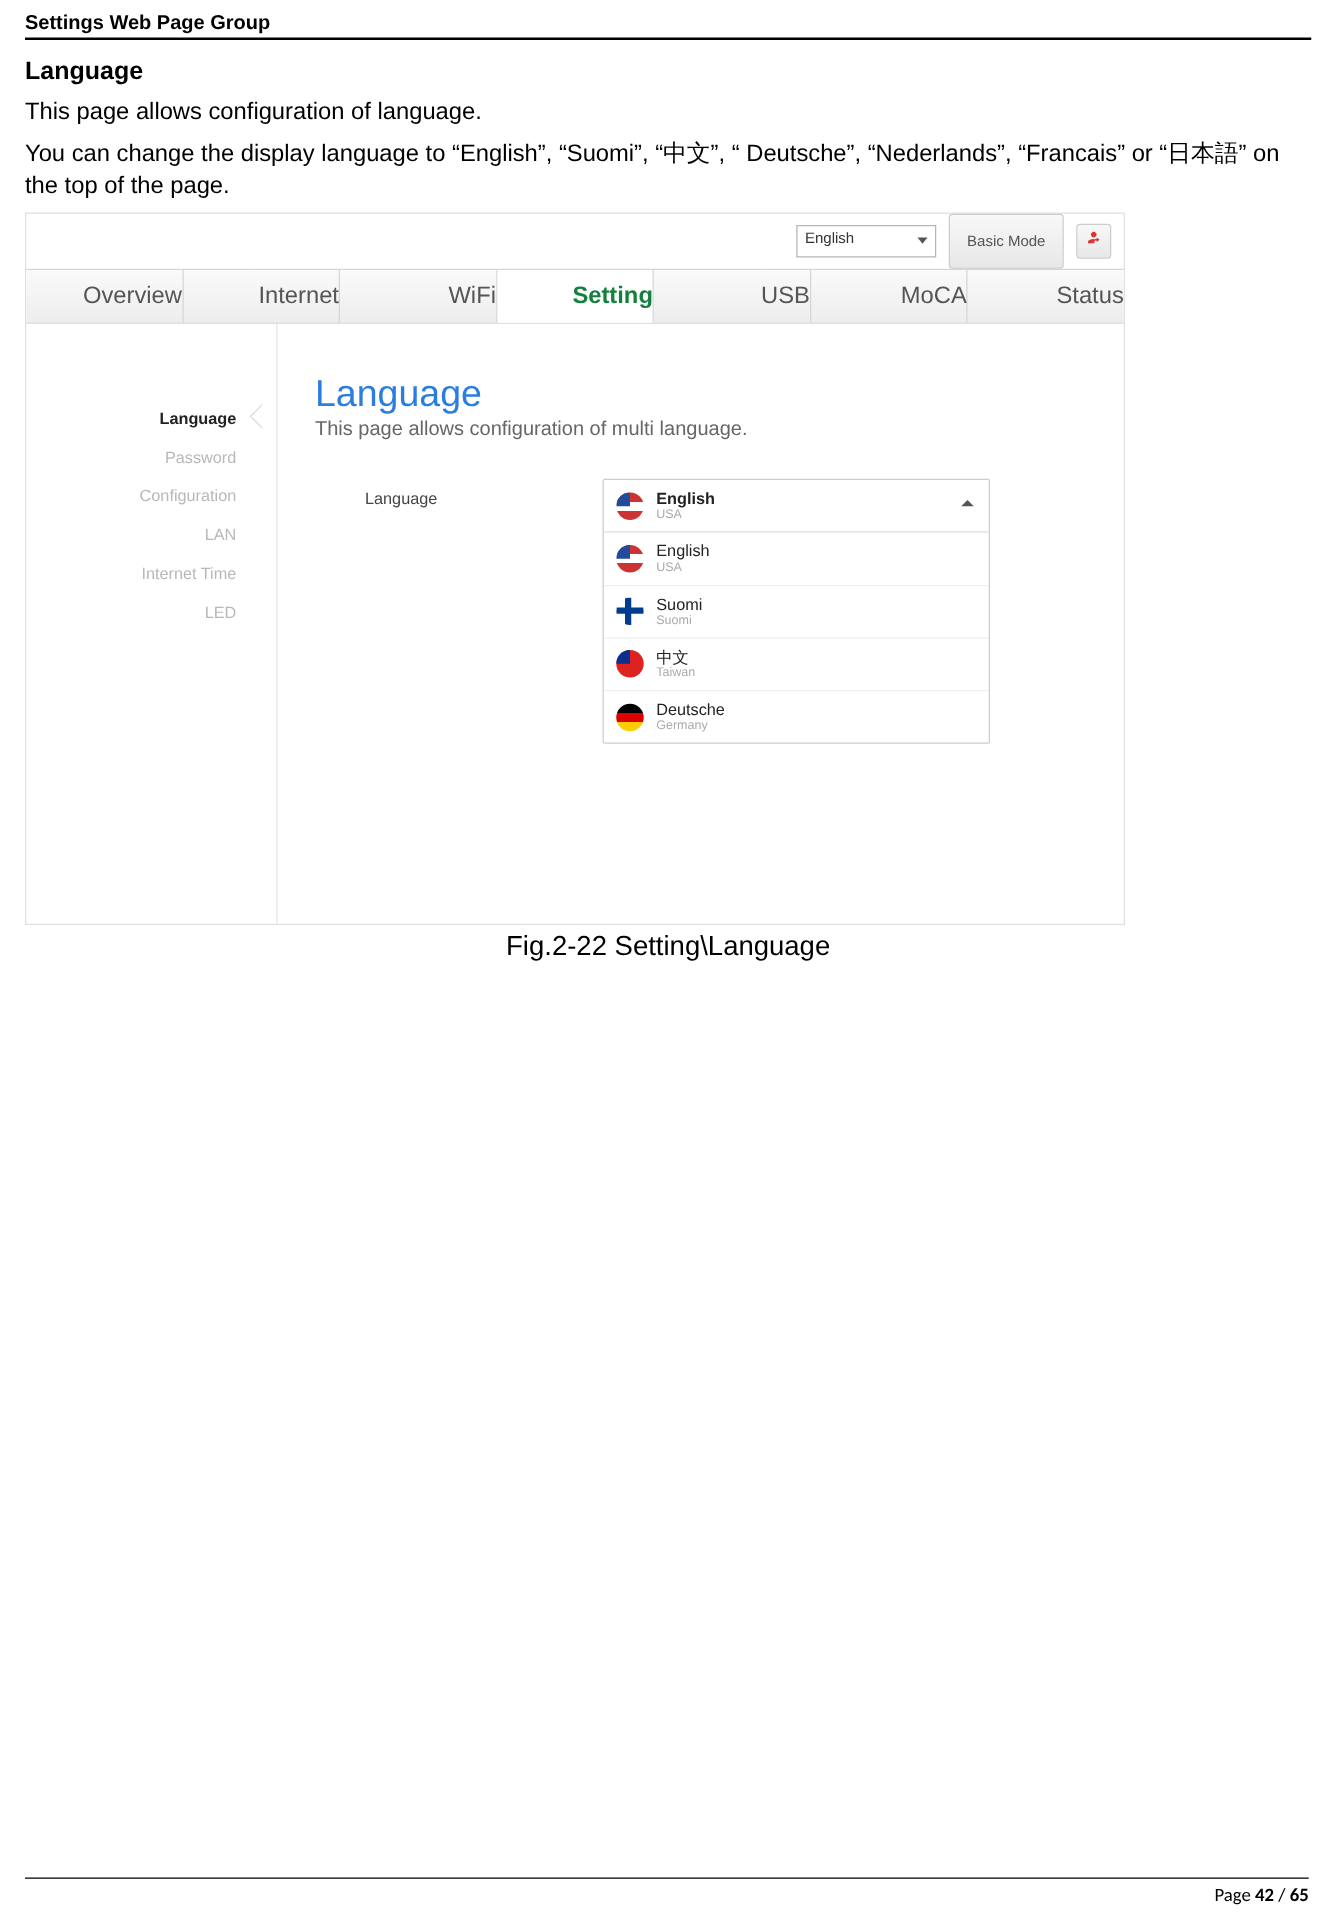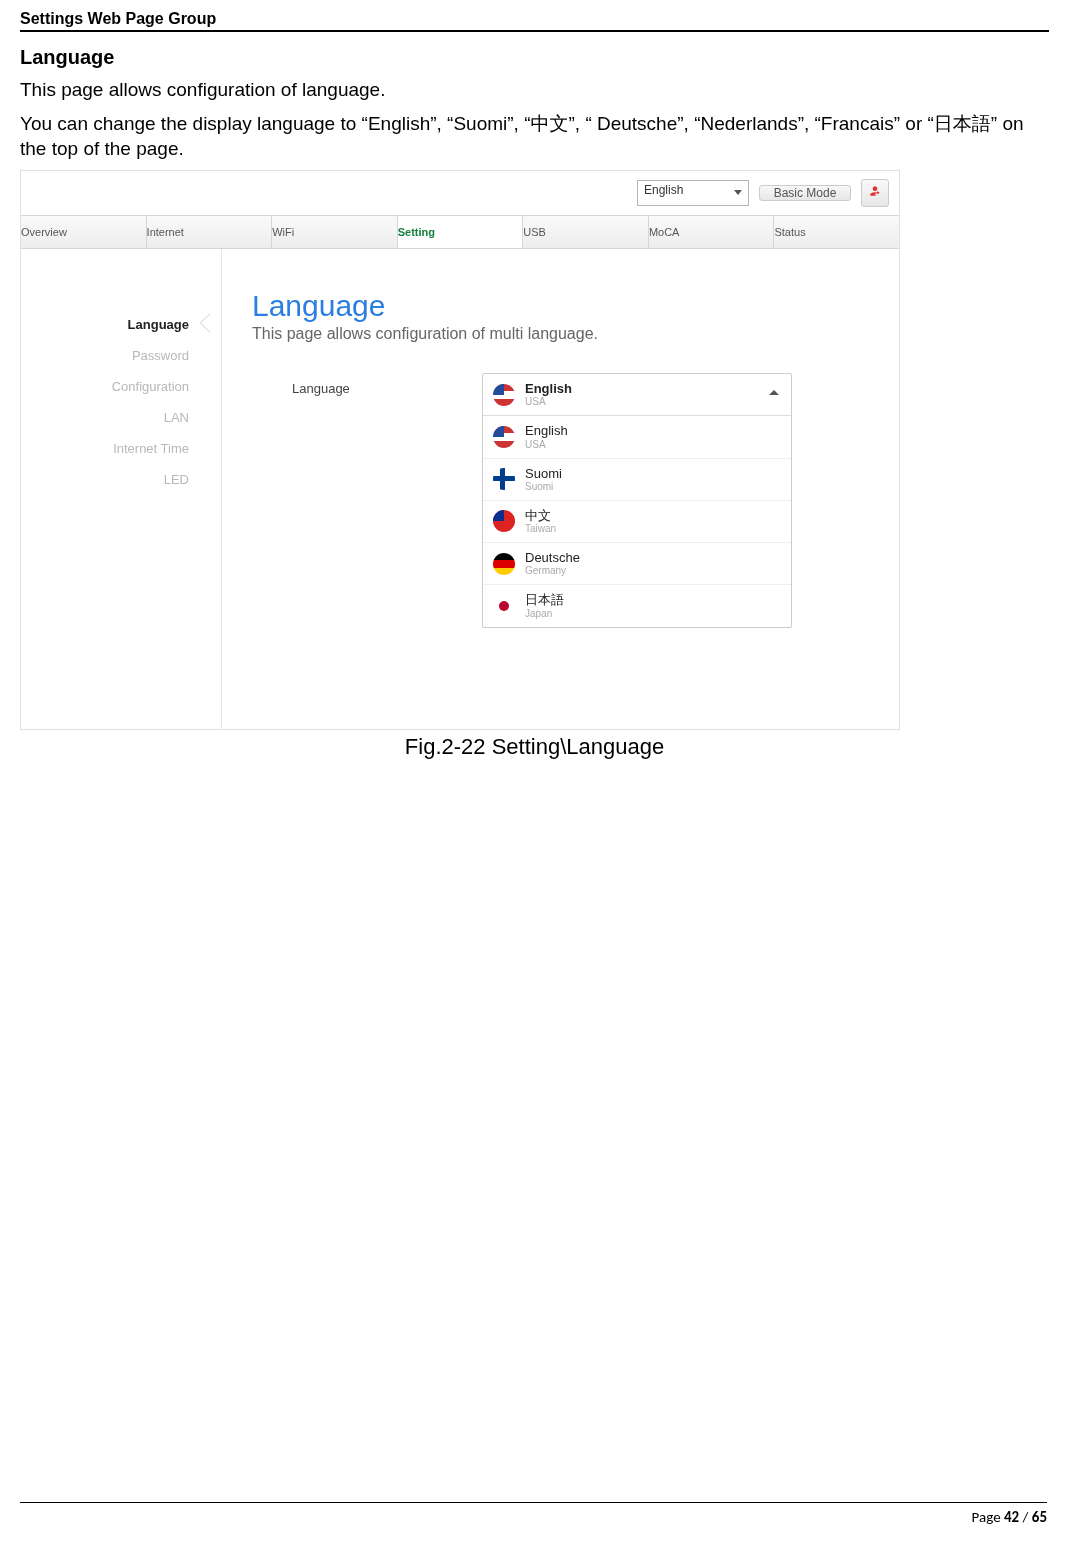--- a/index.html
+++ b/index.html
@@ -58,21 +58,21 @@
   .top-select .caret {
     position: absolute;
     right: 6px; top: 9px;
     width: 0; height: 0;
     border-left: 4px solid transparent;
     border-right: 4px solid transparent;
     border-top: 5px solid #555;
   }
   .mode-btn {
     width: 92px;
-    height: 16px;
+    height: 44px;
     border: 1px solid #ccc;
     border-radius: 3px;
     background: linear-gradient(#f8f8f8,#e7e7e7);
     font-size: 12px;
     color: #555;
     display: flex;
     align-items: center;
     justify-content: center;
   }
   .logout-btn {
@@ -87,23 +87,23 @@
   }
   .logout-btn svg { width: 14px; height: 14px; }
   .nav-tabs {
     display: flex;
     border-top: 1px solid #d6d6d6;
     border-bottom: 1px solid #d6d6d6;
     background: linear-gradient(#fafafa,#ededed);
   }
   .nav-tab {
     flex: 1;
-    text-align: left;
+    text-align: right;
     padding: 10px 0;
-    font-size: 11px;
+    font-size: 19px;
     color: #555;
     border-right: 1px solid #d6d6d6;
   }
   .nav-tab:last-child { border-right: none; }
   .nav-tab.active {
     background: #fff;
     color: #15803d;
     font-weight: bold;
     box-shadow: 0 -2px 0 #fff inset;
   }
@@ -336,27 +336,20 @@
               <div class="secondary">Taiwan</div>
             </span>
           </div>
           <div class="lang-option">
             <span class="flag flag-ger"></span>
             <span class="lang-text">
               <div class="primary">Deutsche</div>
               <div class="secondary">Germany</div>
             </span>
           </div>
-          <div class="lang-option">
-            <span class="flag flag-jpn"></span>
-            <span class="lang-text">
-              <div class="primary">日本語</div>
-              <div class="secondary">Japan</div>
-            </span>
-          </div>
         </div>
       </div>
     </div>
   </div>
 </div>
 
 <div class="caption">Fig.2-22 Setting\Language</div>
 
 <div class="footer">
   <span>Page </span><b>42</b><span> / </span><b>65</b>

